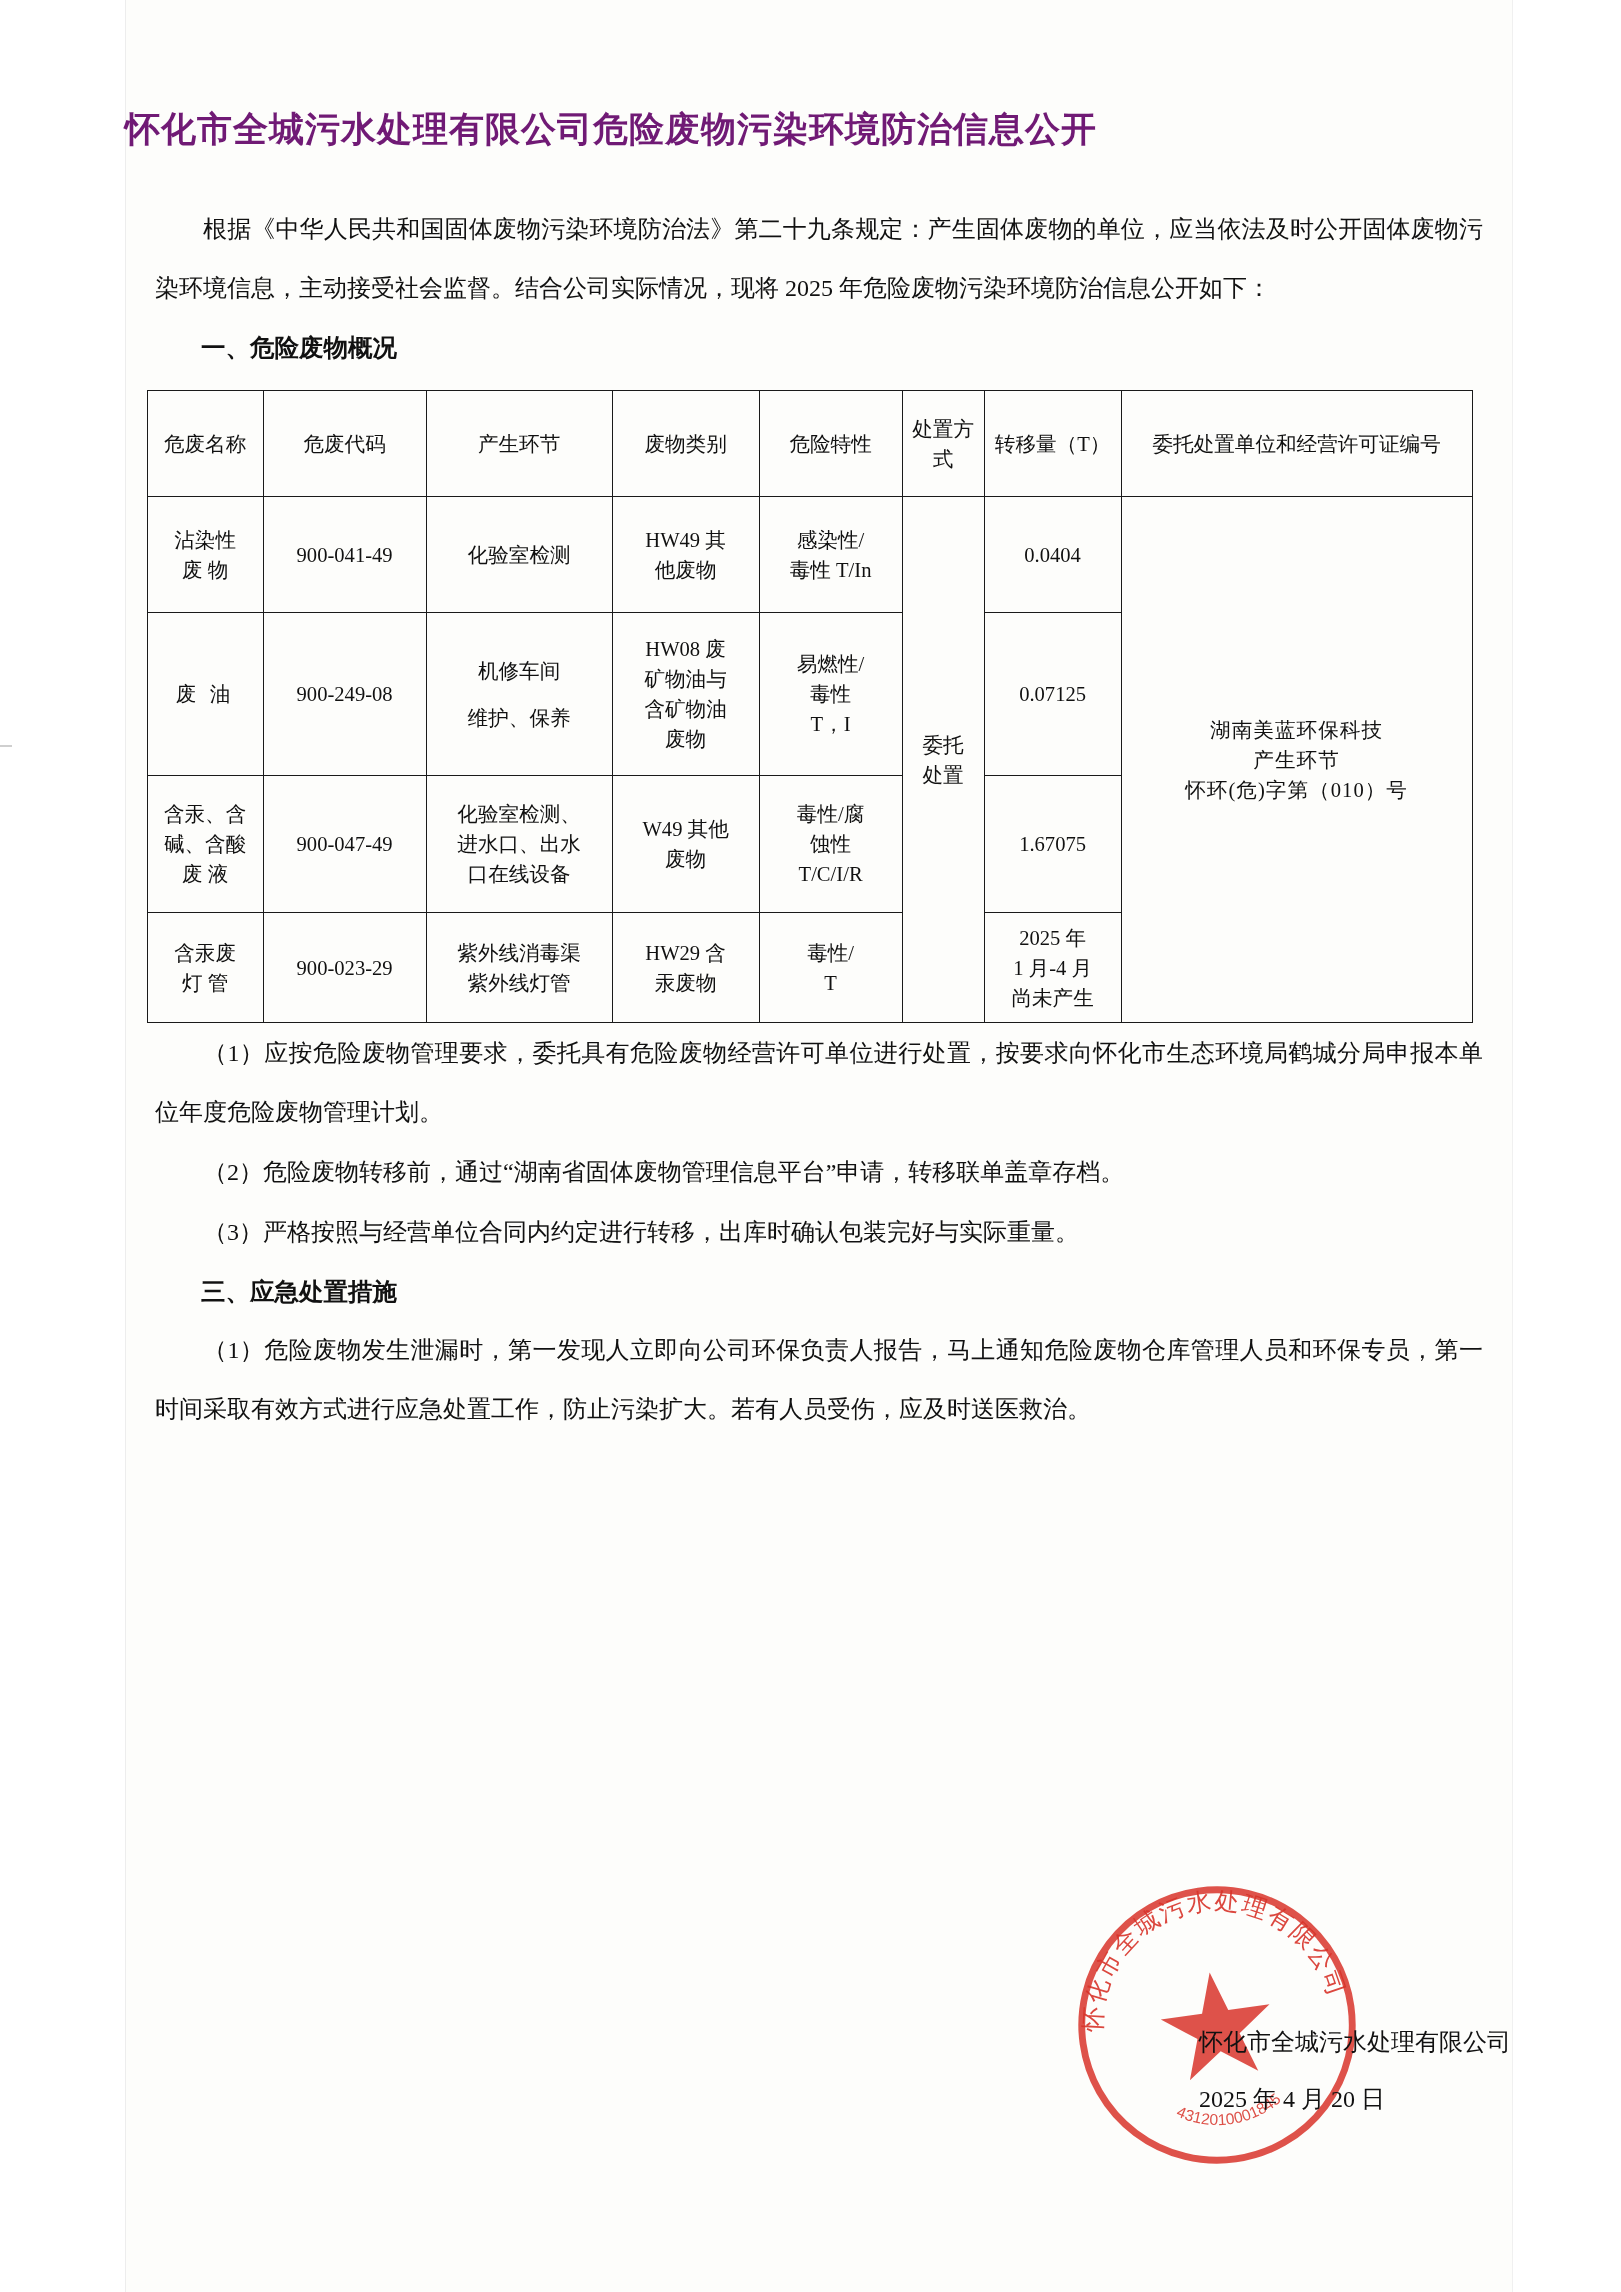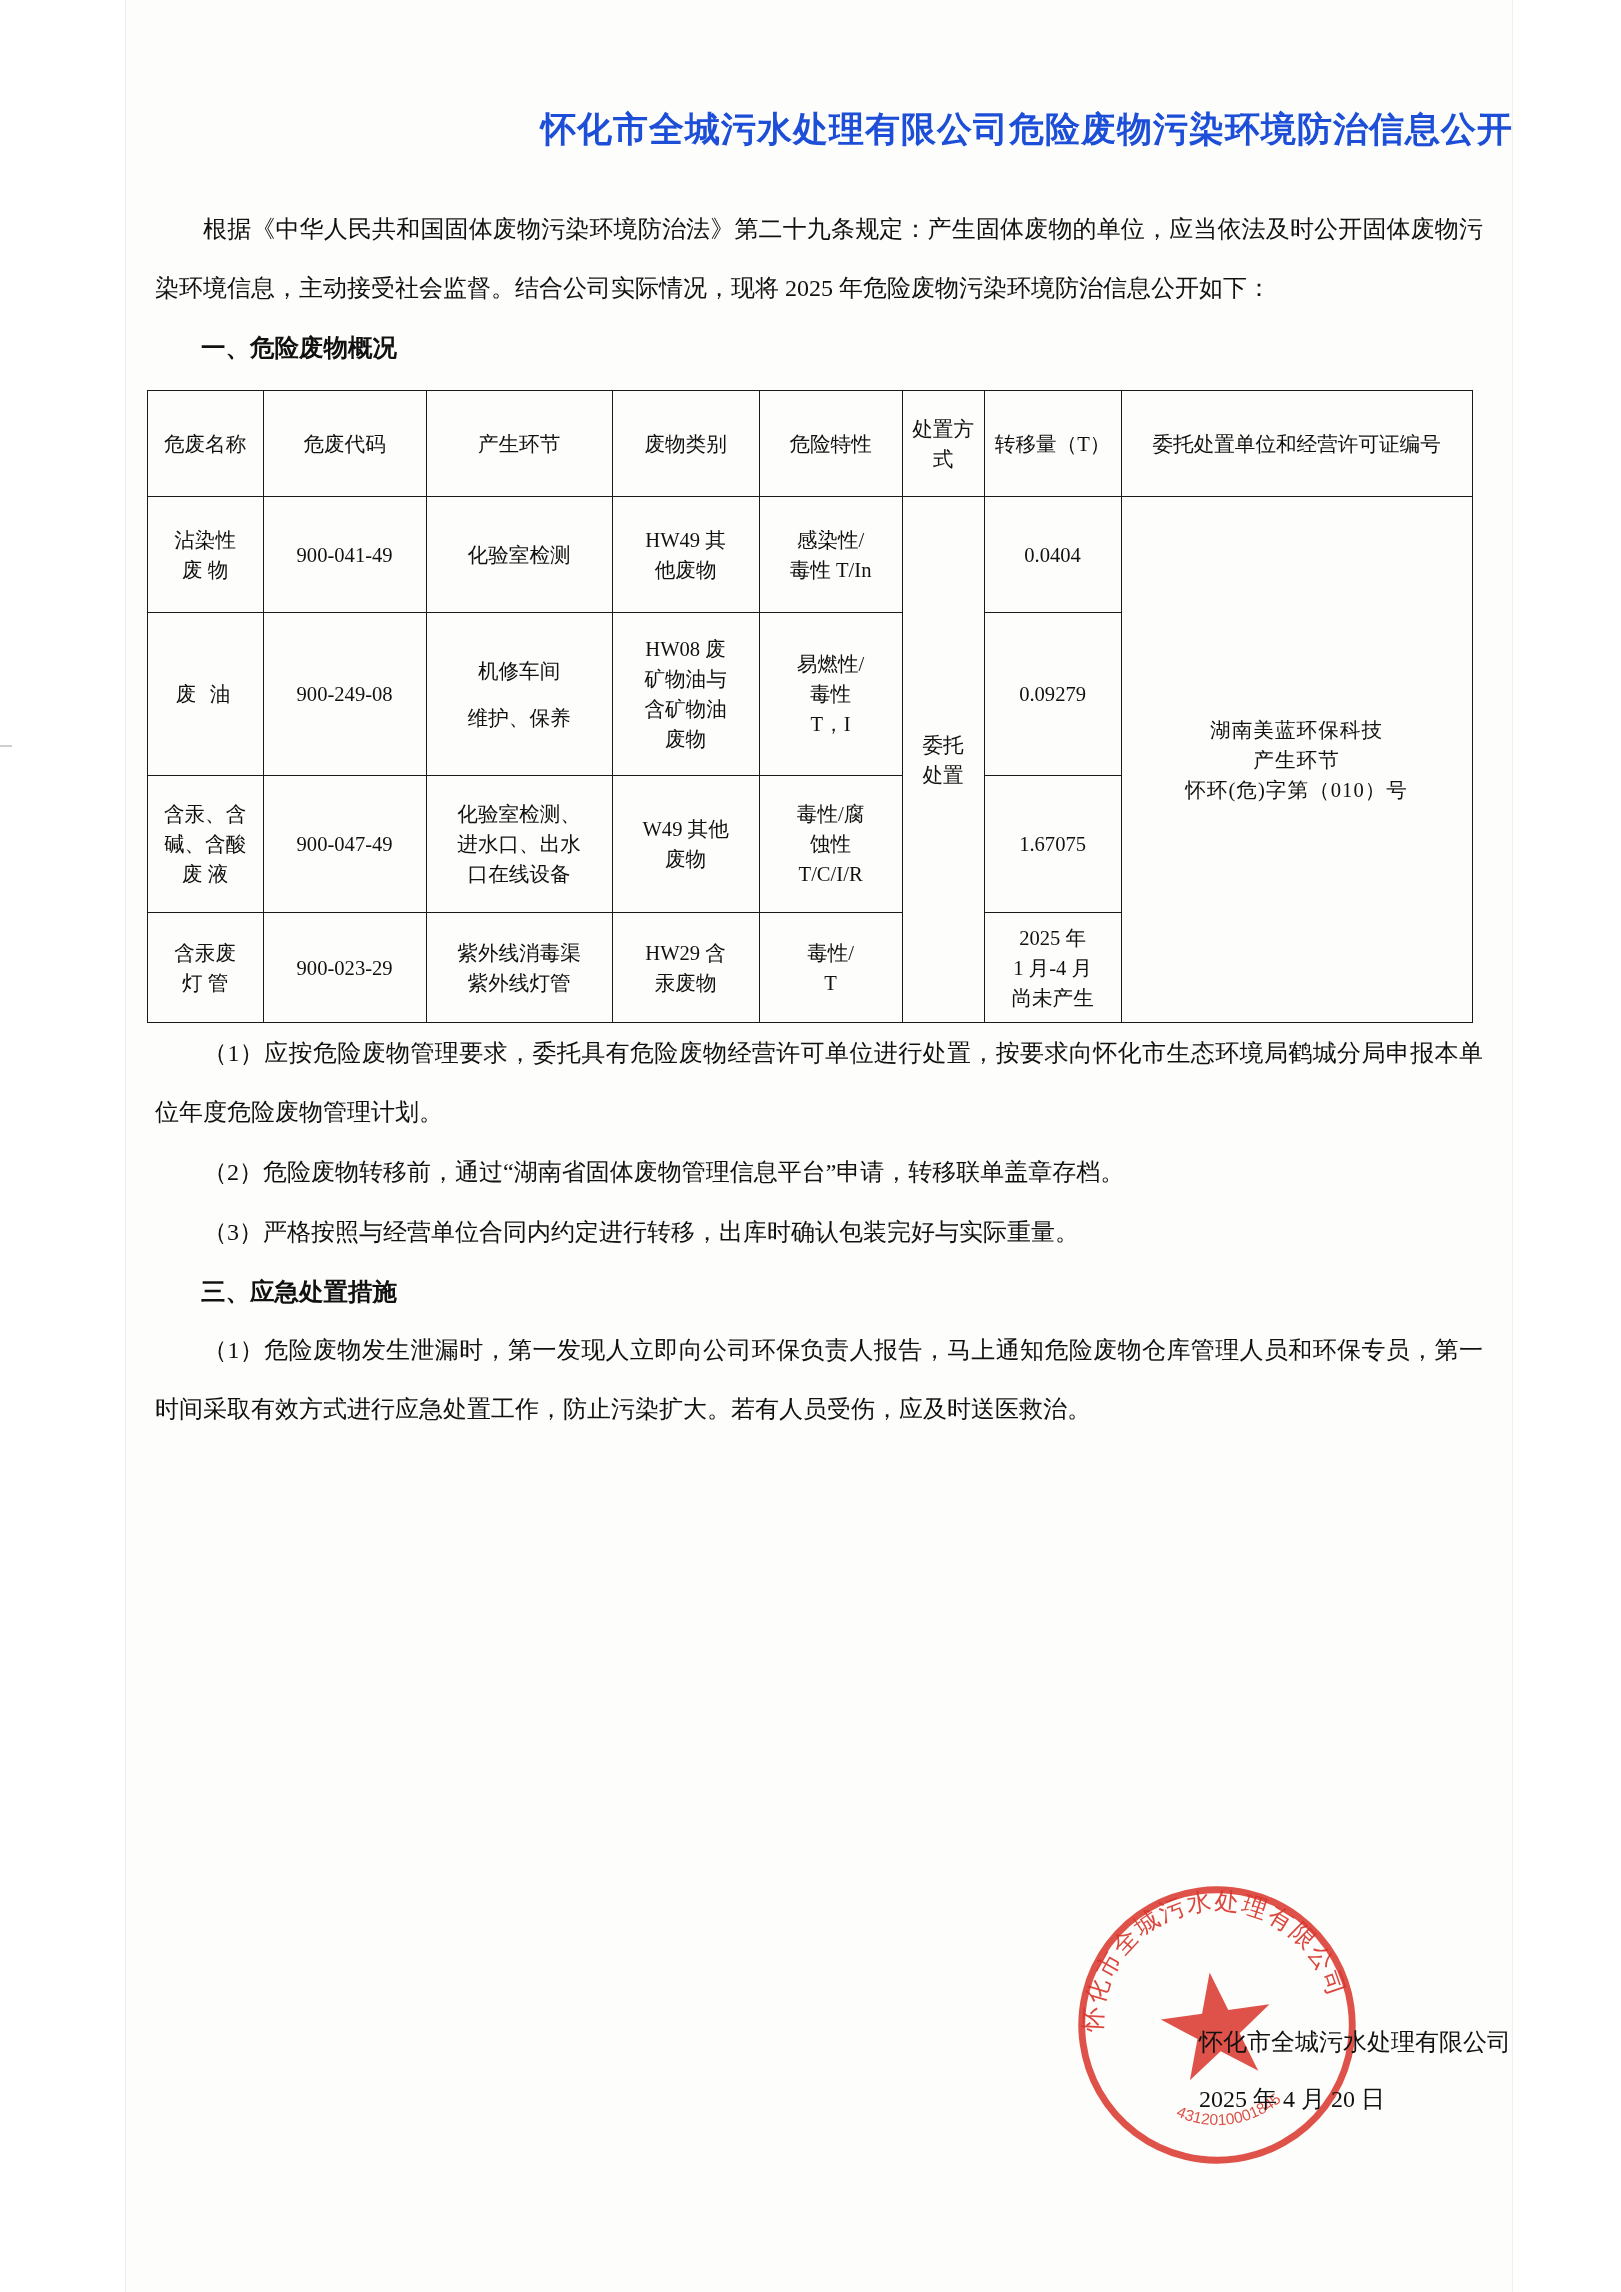--- a/index.html
+++ b/index.html
@@ -48,26 +48,26 @@
   .content {
     position: absolute;
     left: 125px;
     top: 0;
     width: 1388px;
     height: 2293px;
   }
   h1.doc-title {
     margin: 0;
     padding: 106px 0 0 0;
-    text-align: right;
+    text-align: left;
     font-size: 35px;
     font-weight: bold;
     letter-spacing: 1px;
     font-family: "Liberation Sans", "DejaVu Sans", sans-serif;
-    color: #1d4ed8;
+    color: #701a75;
   }
   .para {
     font-size: 24px;
     line-height: 59px;
     text-align: justify;
     margin: 1px;
     padding: 0 29px 0 29px;
     text-indent: 2em;
     color: #111;
   }
@@ -239,21 +239,21 @@
               <div>HW08 废</div>
               <div>矿物油与</div>
               <div>含矿物油</div>
               <div>废物</div>
             </td>
             <td>
               <div>易燃性/</div>
               <div>毒性</div>
               <div>T，I</div>
             </td>
-            <td>0.09279</td>
+            <td>0.07125</td>
           </tr>
 
           <tr style="height:137px">
             <td>
               <div>含汞、含</div>
               <div>碱、含酸</div>
               <div>废  液</div>
             </td>
             <td>900-047-49</td>
             <td>

